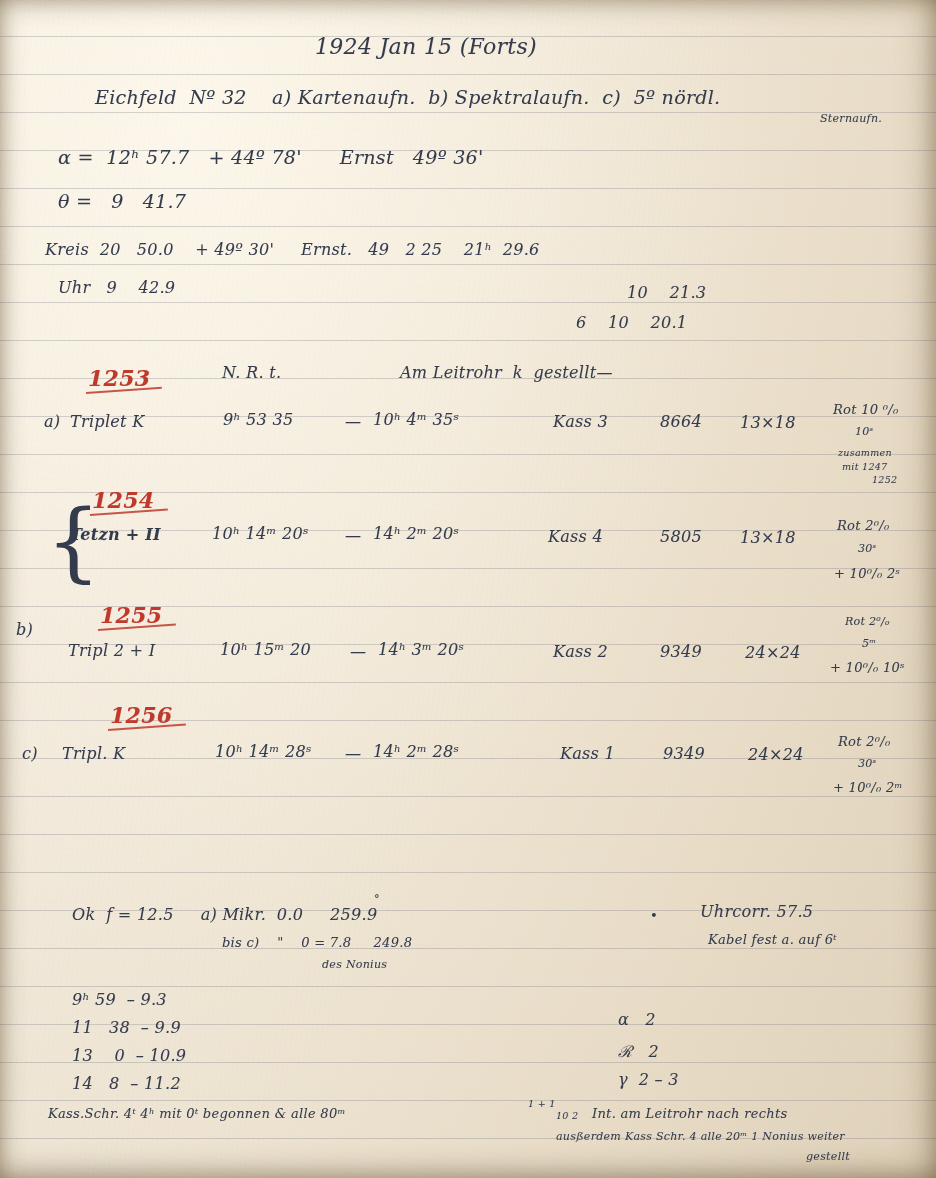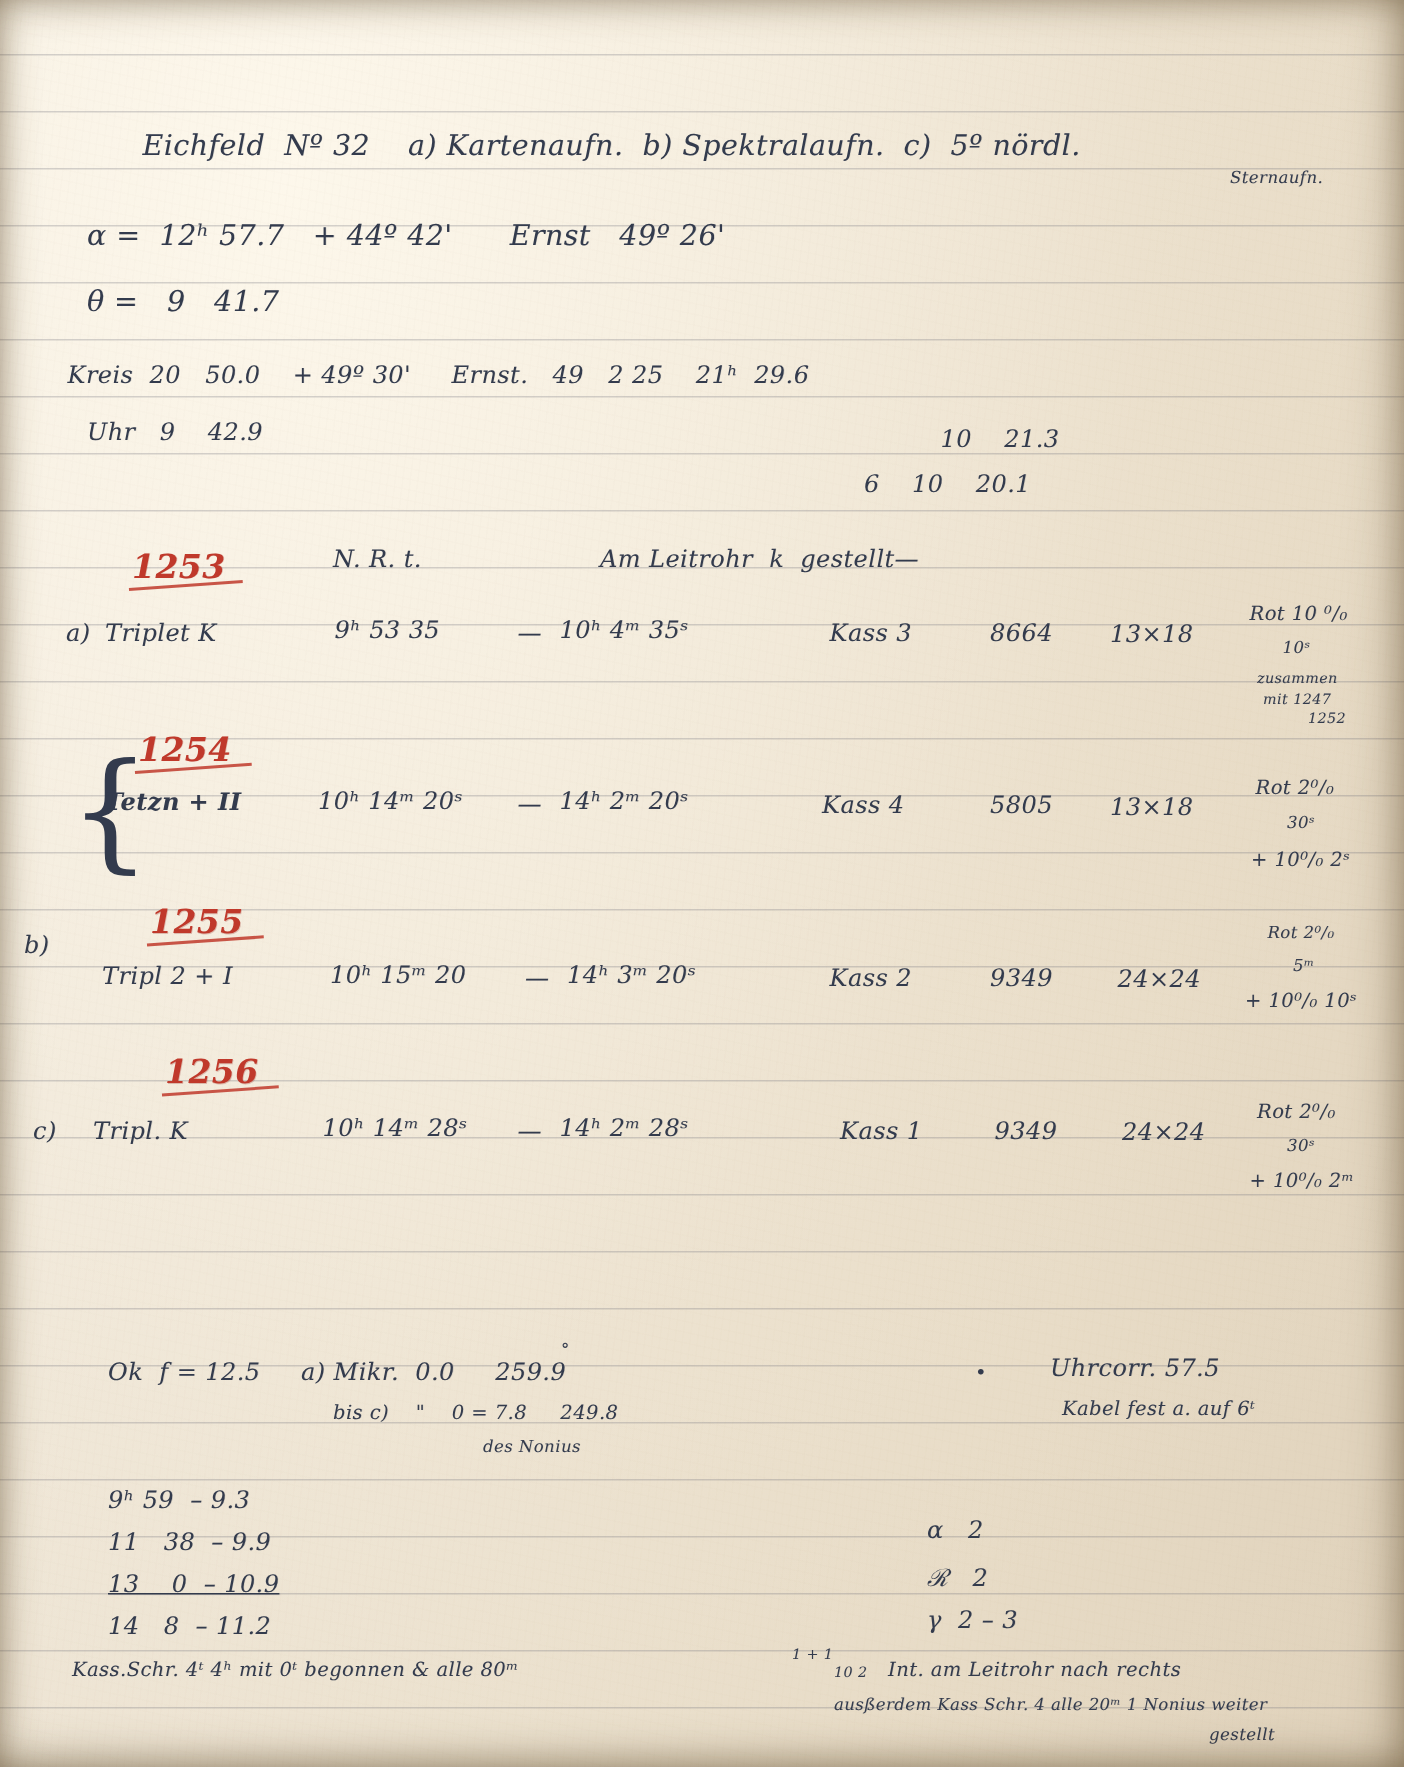--- a/index.html
+++ b/index.html
@@ -121,25 +121,26 @@
   <div class="rule" style="top:834px"></div>
   <div class="rule" style="top:872px"></div>
   <div class="rule" style="top:910px"></div>
   <div class="rule" style="top:948px"></div>
   <div class="rule" style="top:986px"></div>
   <div class="rule" style="top:1024px"></div>
   <div class="rule" style="top:1062px"></div>
   <div class="rule" style="top:1100px"></div>
   <div class="rule" style="top:1138px"></div>
 
+  <div class="ink hand xl" style="left:315px; top:34px;">1924 Jan 15 (Forts)</div>
 
   <div class="ink hand lg" style="left:95px; top:86px;">Eichfeld  Nº 32    a) Kartenaufn.  b) Spektralaufn.  c)  5º nördl.</div>
   <div class="ink hand xs" style="left:820px; top:112px;">Sternaufn.</div>
 
-  <div class="ink hand lg" style="left:58px; top:146px;">α =  12ʰ 57.7   + 44º 42'      Ernst   49º 26'</div>
+  <div class="ink hand lg" style="left:58px; top:146px;">α =  12ʰ 57.7   + 44º 78'      Ernst   49º 36'</div>
   <div class="ink hand lg" style="left:58px; top:190px;">θ =   9   41.7</div>
 
   <div class="ink hand md" style="left:45px; top:240px;">Kreis  20   50.0    + 49º 30'     Ernst.   49   2 25    21ʰ  29.6</div>
   <div class="ink hand md" style="left:58px; top:278px;">Uhr   9    42.9</div>
   <div class="ink hand md" style="left:627px; top:283px;">10    21.3</div>
   <div class="ink hand md" style="left:576px; top:313px;">6    10    20.1</div>
 
   <div class="ink red xl" style="left:88px; top:365px;">1253</div>
   <div class="strike-red" style="left:86px; top:392px; width:76px; transform:rotate(-4deg);"></div>
   <div class="ink hand md" style="left:222px; top:363px;">N. R. t.</div>
@@ -205,21 +206,21 @@
   <div class="ink hand xs" style="left:374px; top:893px;">°</div>
   <div class="ink hand sm" style="left:222px; top:935px;">bis c)    "    0 = 7.8     249.8</div>
   <div class="ink hand xs" style="left:322px; top:958px;">des Nonius</div>
 
   <div class="ink hand sm" style="left:650px; top:908px;">•</div>
   <div class="ink hand md" style="left:700px; top:902px;">Uhrcorr. 57.5</div>
   <div class="ink hand sm" style="left:708px; top:932px;">Kabel fest a. auf 6ᵗ</div>
 
   <div class="ink hand md" style="left:72px; top:990px;">9ʰ 59  – 9.3</div>
   <div class="ink hand md" style="left:72px; top:1018px;">11   38  – 9.9</div>
-  <div class="ink hand md" style="left:72px; top:1046px;text-decoration:underline;">13    0  – 10.9</div>
+  <div class="ink hand md" style="left:72px; top:1046px;">13    0  – 10.9</div>
   <div class="ink hand md" style="left:72px; top:1074px;">14   8  – 11.2</div>
 
   <div class="ink hand md" style="left:618px; top:1010px;">α   2</div>
   <div class="ink hand md" style="left:618px; top:1040px;">ℛ   2</div>
   <div class="ink hand md" style="left:618px; top:1070px;">γ  2 – 3</div>
 
   <div class="ink hand sm" style="left:48px; top:1106px;">Kass.Schr. 4ᵗ 4ʰ mit 0ᵗ begonnen &amp; alle 80ᵐ</div>
   <div class="ink hand xxs" style="left:528px; top:1098px;">1 + 1</div>
   <div class="ink hand xxs" style="left:556px; top:1110px;">10 2</div>
   <div class="ink hand sm" style="left:592px; top:1106px;">Int. am Leitrohr nach rechts</div>

